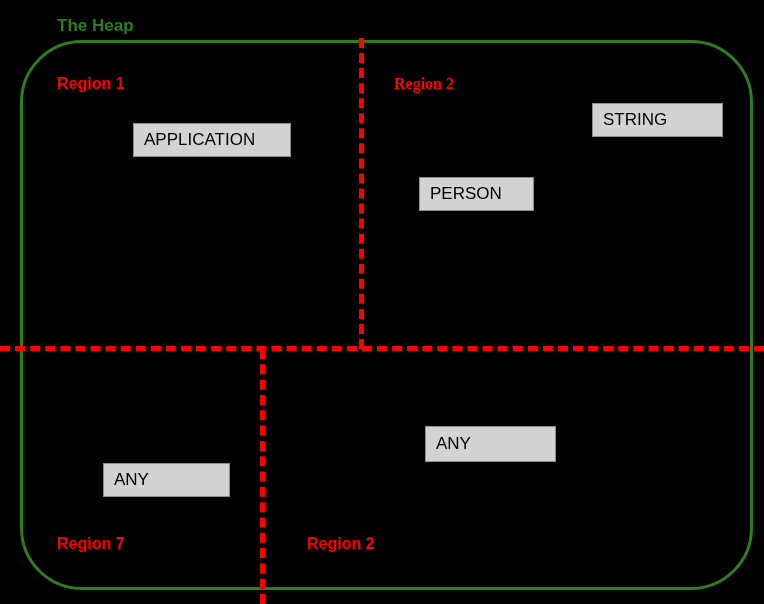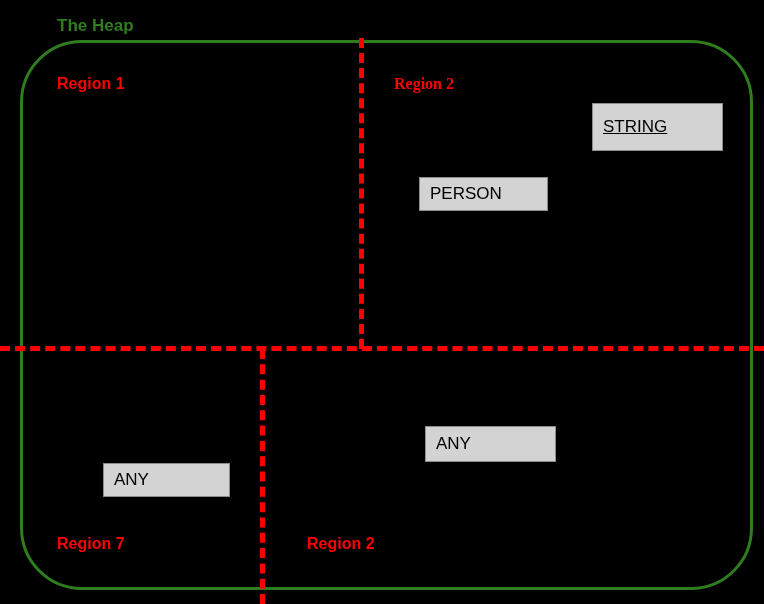--- a/index.html
+++ b/index.html
@@ -101,22 +101,23 @@
 
   <div class="divider-h"></div>
   <div class="divider-v-top"></div>
   <div class="divider-v-bottom"></div>
 
   <div class="region-label" style="left:57px; top:75px;">Region 1</div>
   <div class="region-label" style="left:394px; top:75px;font-family:Liberation Serif, serif;">Region 2</div>
   <div class="region-label" style="left:57px; top:535px;">Region 7</div>
   <div class="region-label" style="left:307px; top:535px;">Region 2</div>
 
+  <div class="obj-box" style="left:133px; top:123px; width:158px; height:34px;">APPLICATION</div>
 
-  <div class="obj-box" style="left:592px; top:103px; width:131px; height:48px;text-decoration:underline;">STRING</div>
+  <div class="obj-box" style="left:592px; top:103px; width:131px; height:34px;">STRING</div>
 
-  <div class="obj-box" style="left:419px; top:177px; width:129px; height:34px;">PERSON</div>
+  <div class="obj-box" style="left:419px; top:177px; width:115px; height:34px;">PERSON</div>
 
   <div class="obj-box" style="left:103px; top:463px; width:127px; height:34px;">ANY</div>
 
   <div class="obj-box" style="left:425px; top:426px; width:131px; height:36px;">ANY</div>
 
 </div>
 
 </body></html>

